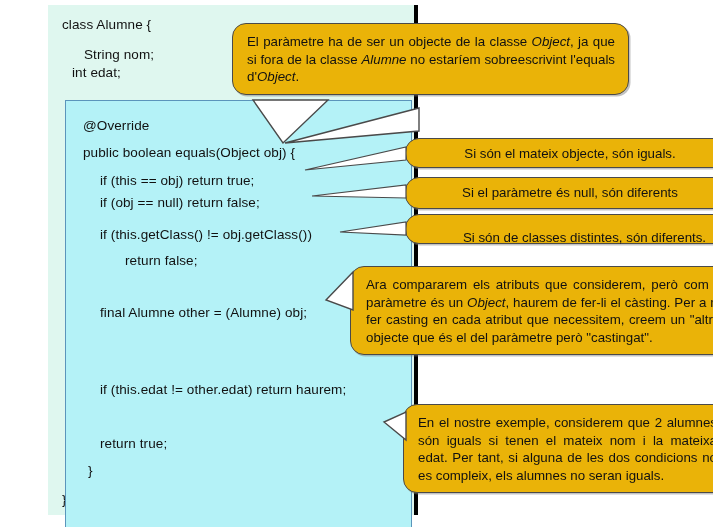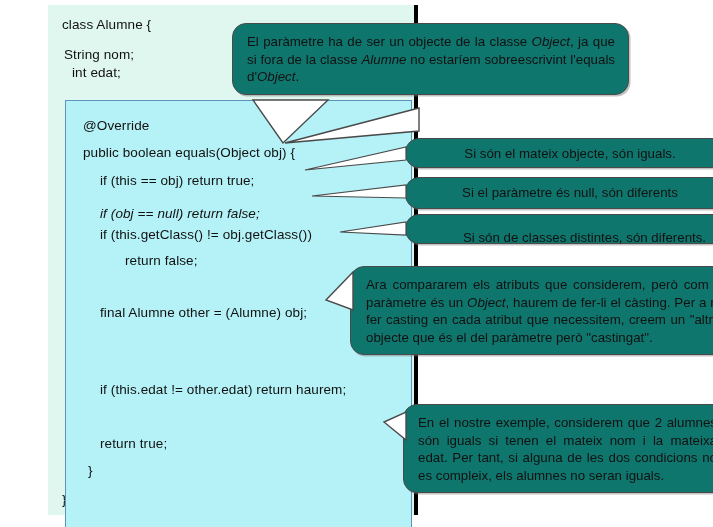--- a/index.html
+++ b/index.html
@@ -54,21 +54,21 @@
     width: 347px;
     height: 484px;
     background: #b4f2f7;
     border: 1px solid #5b95bb;
     box-sizing: border-box;
   }
 
   
   .callout {
     position: absolute;
-    background: #0f766e;
+    background: #eab308;
     border: 1.4px solid #4a4a4a;
     border-radius: 14px;
     box-sizing: border-box;
     z-index: 5;
     box-shadow: 1.5px 1.5px 0 rgba(120,120,120,0.45);
   }
   .callout p {
     margin: 0;
     font-size: 13.3px;
     line-height: 17.5px;
@@ -97,31 +97,31 @@
   }
 </style>
 </head>
 <body>
 
 <div id="stage">
 
   <div class="class-panel">
     <span class="code-line" style="left:14px; top:12px;">class Alumne {</span>
 
-    <span class="code-line" style="left:16px; top:42px;text-align:right;">String nom;</span>
+    <span class="code-line" style="left:36px; top:42px;text-align:right;">String nom;</span>
     <span class="code-line" style="left:24px; top:60px;">int edat;</span>
 
     <span class="code-line" style="left:14px; top:487px;">}</span>
 
     <div class="method-block">
       <span class="code-line" style="left:17px; top:17px;">@Override</span>
       <span class="code-line" style="left:17px; top:44px;">public boolean equals(Object obj) {</span>
 
       <span class="code-line" style="left:34px; top:72px;">if (this == obj) return true;</span>
-      <span class="code-line" style="left:34px; top:105px;font-style:italic;">if (obj == null) return false;</span>
+      <span class="code-line" style="left:34px; top:94px;">if (obj == null) return false;</span>
       <span class="code-line" style="left:34px; top:126px;">if (this.getClass() != obj.getClass())</span>
       <span class="code-line" style="left:59px; top:152px;">return false;</span>
 
       <span class="code-line" style="left:34px; top:204px;">final Alumne other = (Alumne) obj;</span>
 
       <span class="code-line" style="left:34px; top:281px;">if (this.edat != other.edat) return haurem;</span>
       <span class="code-line" style="left:34px; top:335px;">return true;</span>
       <span class="code-line" style="left:22px; top:362px;">}</span>
     </div>
   </div>

